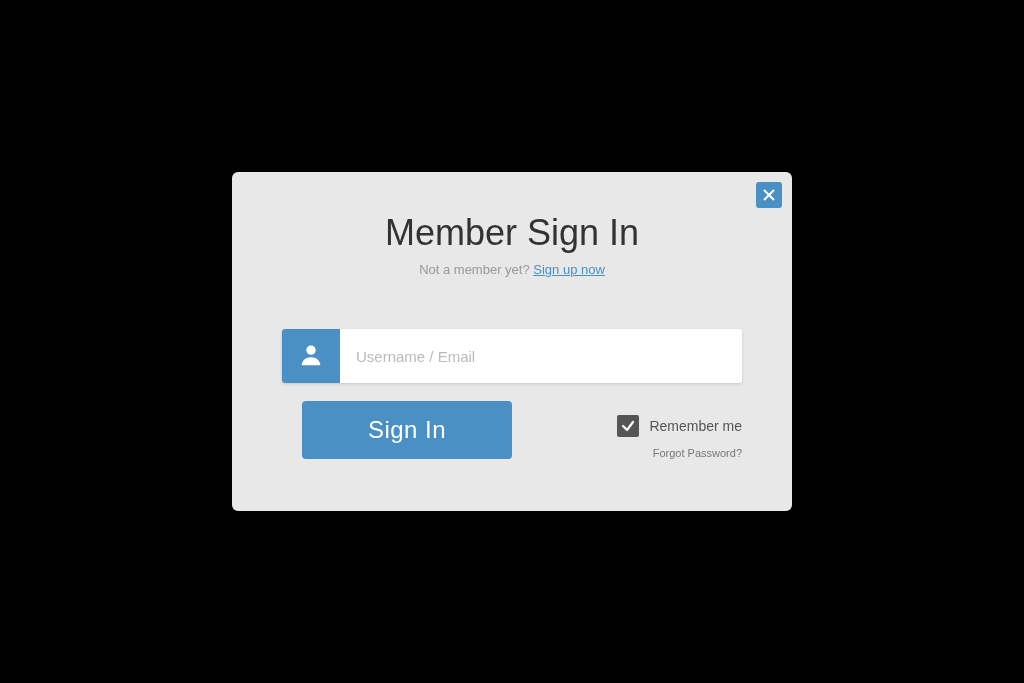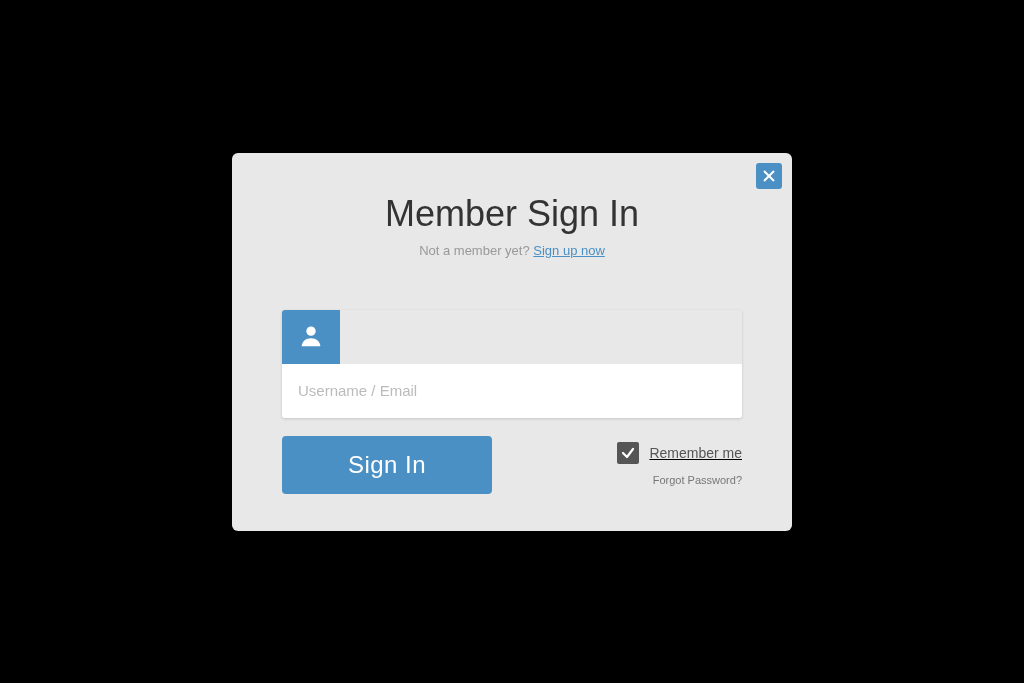--- a/index.html
+++ b/index.html
@@ -12,21 +12,21 @@
       align-items: center;
       justify-content: center;
       font-family: 'Segoe UI', Arial, sans-serif;
     }
 
     .dialog {
       width: 560px;
       background: #e8e8e8;
       border-radius: 6px;
       position: relative;
-      padding: 40px 50px 37px 50px;
+      padding: 40px 50px 52px 50px;
       box-shadow: 0 4px 20px rgba(0,0,0,0.4);
     }
 
     .close-btn {
       position: absolute;
       top: 10px;
       right: 10px;
       width: 26px;
       height: 26px;
       background: #4a90c4;
@@ -61,21 +61,20 @@
       text-decoration: underline;
       cursor: pointer;
     }
 
     .input-group {
       display: flex;
       margin-bottom: 18px;
       border-radius: 3px;
       overflow: hidden;
       box-shadow: 0 1px 3px rgba(0,0,0,0.15);
-      flex-direction: column;
     }
 
     .input-icon {
       width: 58px;
       min-height: 54px;
       background: #4a90c4;
       display: flex;
       align-items: center;
       justify-content: center;
       flex-shrink: 0;
@@ -115,23 +114,24 @@
       right: 14px;
       color: #c0c0c0;
       font-size: 22px;
       pointer-events: none;
       display: flex;
       align-items: center;
     }
 
     .bottom-row {
       display: flex;
-      align-items: flex-start;
+      align-items: flex-end;
       margin-top: 10px;
       gap: 20px;
+      margin-left: 20px;
     }
 
     .sign-in-btn {
       width: 210px;
       height: 58px;
       background: #4a90c4;
       border: none;
       border-radius: 4px;
       color: white;
       font-size: 24px;
@@ -147,21 +147,20 @@
       gap: 10px;
       padding-top: 6px;
       flex: 1;
       align-items: flex-end;
     }
 
     .remember-row {
       display: flex;
       align-items: center;
       gap: 10px;
-      text-decoration: underline;
     }
 
     .checkbox-custom {
       width: 22px;
       height: 22px;
       background: #555;
       border-radius: 2px;
       display: flex;
       align-items: center;
       justify-content: center;

